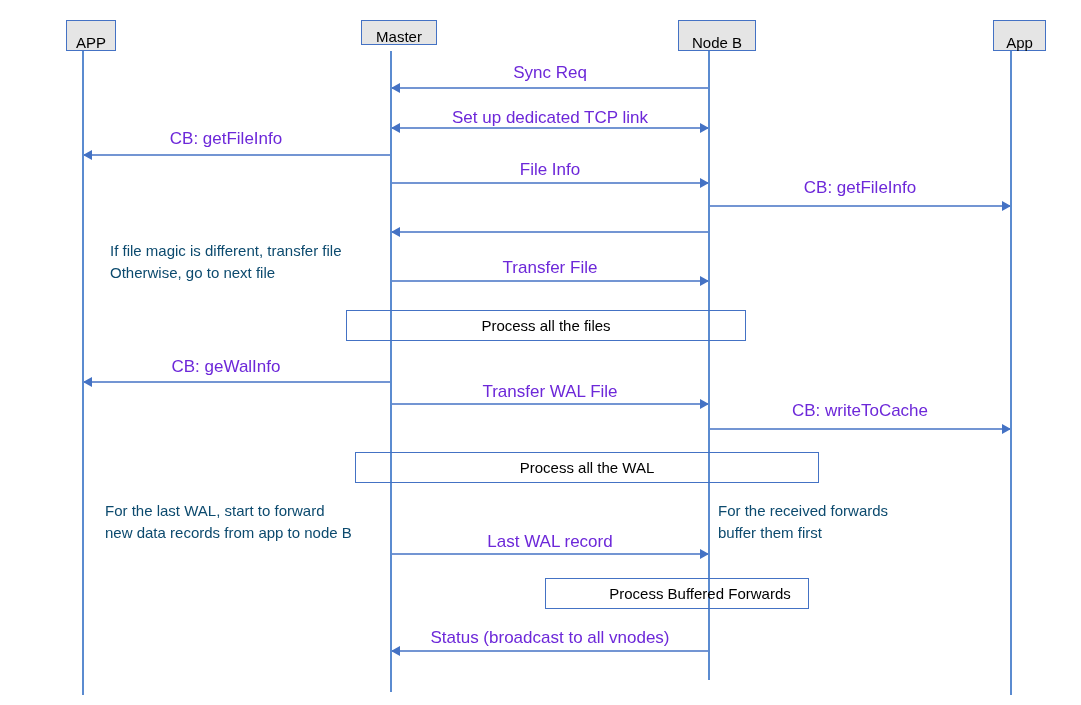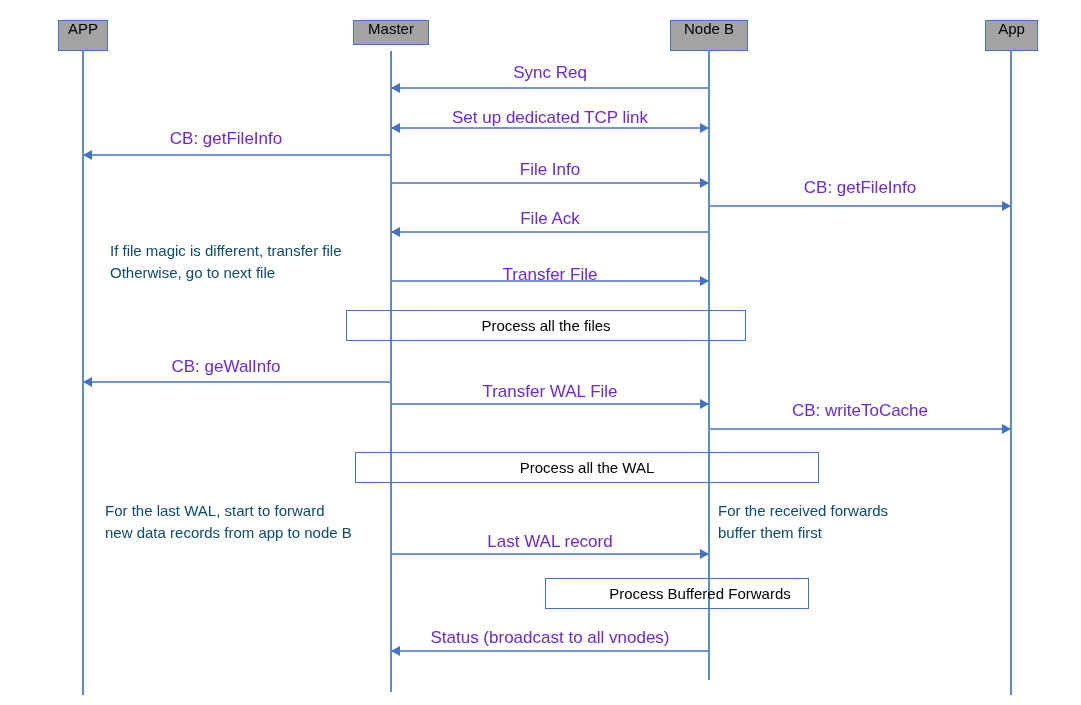--- a/index.html
+++ b/index.html
@@ -15,27 +15,28 @@
     position: relative;
     width: 1081px;
     height: 705px;
     overflow: hidden;
     background: #ffffff;
   }
   .lifeline-head {
     position: absolute;
     box-sizing: border-box;
     border: 1.4px solid #4472c4;
-    background: #a3a3a3;
+    background: #e5e5e5;
     display: flex;
-    align-items: flex-start;
+    align-items: flex-end;
     justify-content: center;
     font-size: 15px;
     color: #000;
     line-height: 1;
+    margin-left: 8px;
   }
   .lifeline {
     position: absolute;
     width: 1.4px;
     background: #5b8bd0;
   }
   .msg-label {
     position: absolute;
     font-size: 17px;
     color: #6d28d9;
@@ -147,22 +148,21 @@
   </div>
   <div class="lifeline-head" id="head-3" style="left: 985px; top: 20px; width: 53px; height: 31px;">
     <span>App</span>
   </div>
 
   <div class="msg-label" id="msg-0" style="left: 300px; width: 500px; top: 62px;">Sync Req</div>
   <div class="msg-label" id="msg-1" style="left: 300px; width: 500px; top: 107px;">Set up dedicated TCP link</div>
   <div class="msg-label" id="msg-2" style="left: -24px; width: 500px; top: 128px;">CB: getFileInfo</div>
   <div class="msg-label" id="msg-3" style="left: 300px; width: 500px; top: 159px;">File Info</div>
   <div class="msg-label" id="msg-4" style="left: 610px; width: 500px; top: 177px;">CB: getFileInfo</div>
-  <div class="msg-label" id="msg-5" style="left: 300px; width: 500px; top: 208px;">File Ack</div>
-  <div class="msg-label" id="msg-6" style="left: 300px; width: 500px; top: 264px;">Transfer File</div>
+  <div class="msg-label" id="msg-6" style="left: 300px; width: 500px; top: 257px;">Transfer File</div>
   <div class="msg-label" id="msg-7" style="left: -24px; width: 500px; top: 356px;">CB: geWalInfo</div>
   <div class="msg-label" id="msg-8" style="left: 300px; width: 500px; top: 381px;">Transfer WAL File</div>
   <div class="msg-label" id="msg-9" style="left: 610px; width: 500px; top: 400px;">CB: writeToCache</div>
   <div class="msg-label" id="msg-10" style="left: 300px; width: 500px; top: 531px;">Last WAL record</div>
   <div class="msg-label" id="msg-11" style="left: 300px; width: 500px; top: 627px;">Status (broadcast to all vnodes)</div>
 
   <div class="act-box" id="act-0" style="left: 346px; top: 310px; width: 400px; height: 31px;">
     <span>Process all the files</span>
   </div>
   <div class="act-box" id="act-1" style="left: 355px; top: 452px; width: 464px; height: 31px;">

